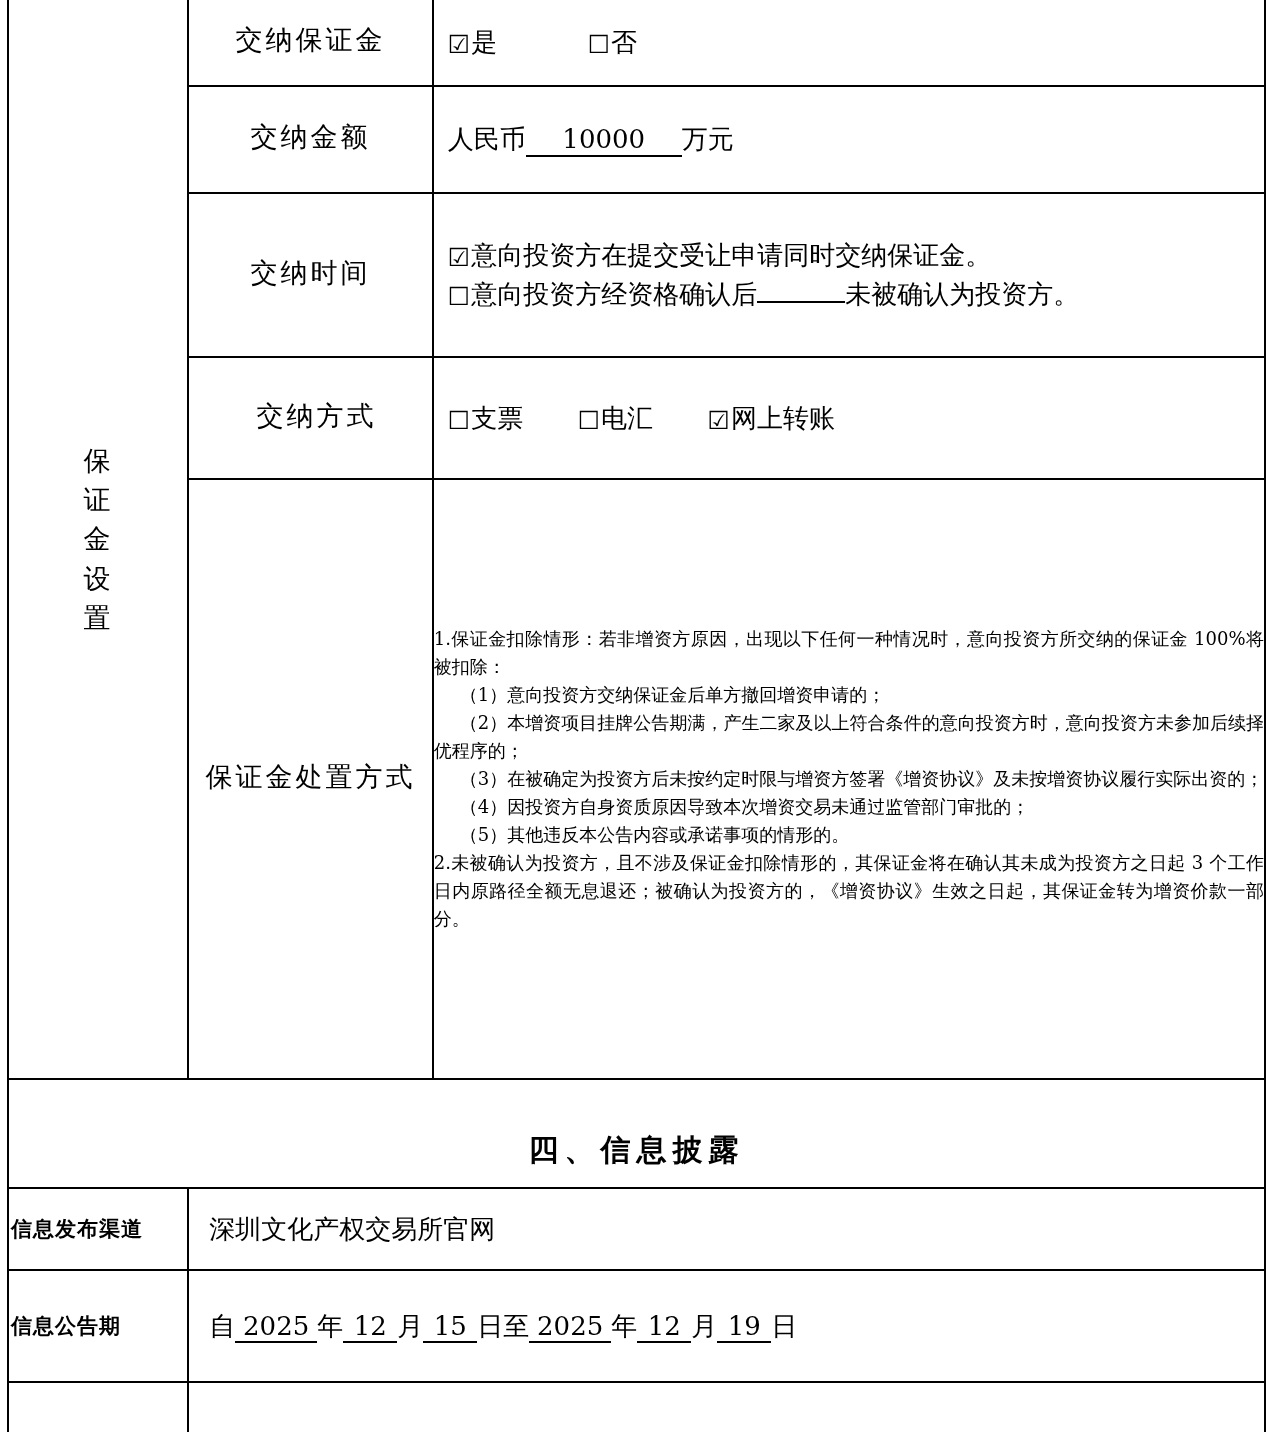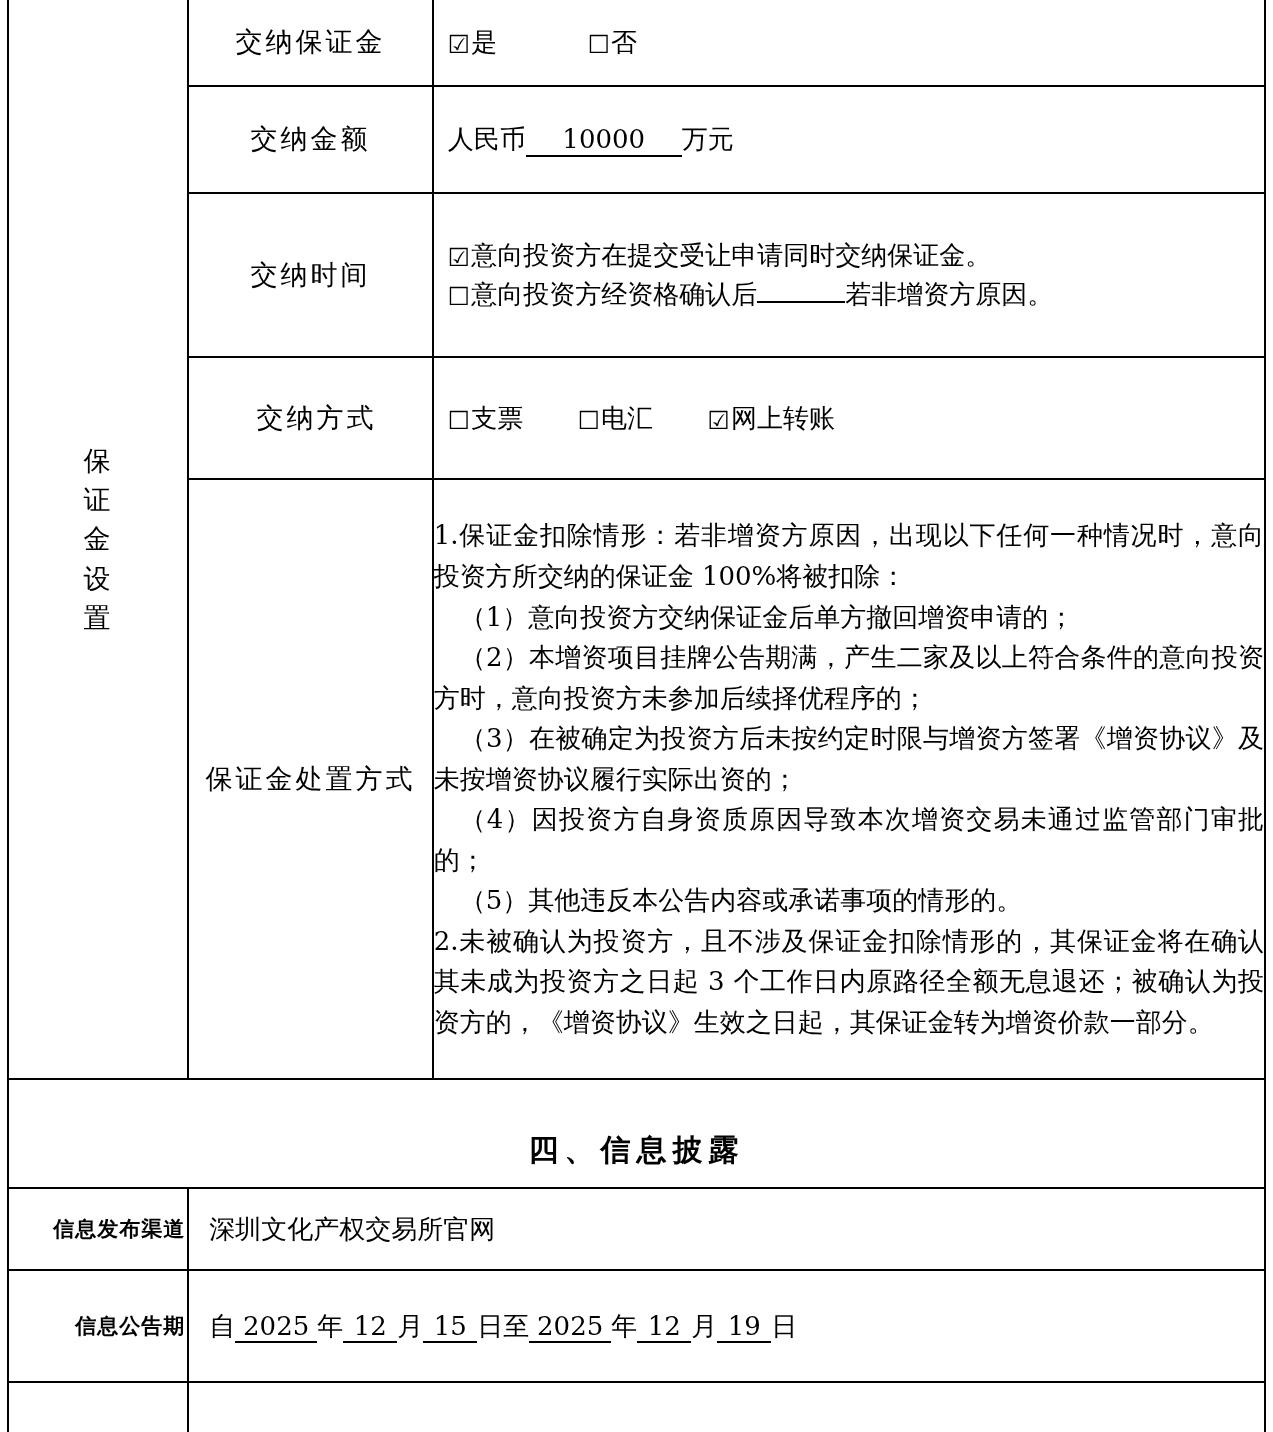--- a/index.html
+++ b/index.html
@@ -41,21 +41,21 @@
   .c-label  { width: 228px; }
   .c-value  { width: 776px; }
 
   
   .lbl {
     text-align: center;
     font-size: 27px;
     letter-spacing: 3px;
     line-height: 1.35;
     padding: 6px 4px;
-    font-family: Liberation Sans, sans-serif;
+    font-family: Liberation Mono, monospace;
   }
   .vert-lbl {
     font-size: 27px;
     line-height: 1.45;
     text-align: center;
     letter-spacing: 2px;
     padding: 4px;
   }
   .vert-lbl span {
     display: block;
@@ -88,21 +88,21 @@
     line-height: 1.15;
     padding: 0 4px;
   }
   .ul-amount { min-width: 148px; }
   .ul-days   { min-width: 80px; }
   .ul-date   { min-width: 74px; }
   .ul-num    { min-width: 46px; }
 
   
   .para-block {
-    font-size: 26px;
+    font-size: 18px;
     line-height: 1.56;
     padding: 12px 14px 14px 14px;
     text-align: justify;
     text-justify: inter-ideograph;
     vertical-align: top;
   }
   .para-block p {
     margin: 0;
     text-align: justify;
     text-justify: inter-ideograph;
@@ -116,21 +116,21 @@
     text-align: center;
     font-size: 30px;
     font-weight: 700;
     letter-spacing: 6px;
     padding: 18px 0 16px 0;
     margin-top: 32px;
   }
 
   
   .lbl-sm {
-    text-align: right;
+    text-align: left;
     font-size: 21px;
     font-weight: 700;
     letter-spacing: 1px;
     padding: 6px 2px;
   }
   .val-sm {
     font-size: 26px;
     padding: 8px 20px;
     text-align: left;
   }
@@ -187,21 +187,21 @@
       <tr>
         <td class="c-label" style="height:162px;">
           <div class="lbl">交纳时间</div>
         </td>
         <td class="c-value">
           <div class="val">
             <div>
               <span class="cb cb-on">☑</span><span>意向投资方在提交受让申请同时交纳保证金。</span>
             </div>
             <div>
-              <span class="cb">☐</span><span>意向投资方经资格确认后</span><span class="ul ul-days"></span><span>若非增资方原因。</span>
+              <span class="cb">☐</span><span>意向投资方经资格确认后</span><span class="ul ul-days"></span><span>未被确认为投资方。</span>
             </div>
           </div>
         </td>
       </tr>
 
       <tr>
         <td class="c-label" style="height:120px;padding-left:12px;">
           <div class="lbl">交纳方式</div>
         </td>
         <td class="c-value">

